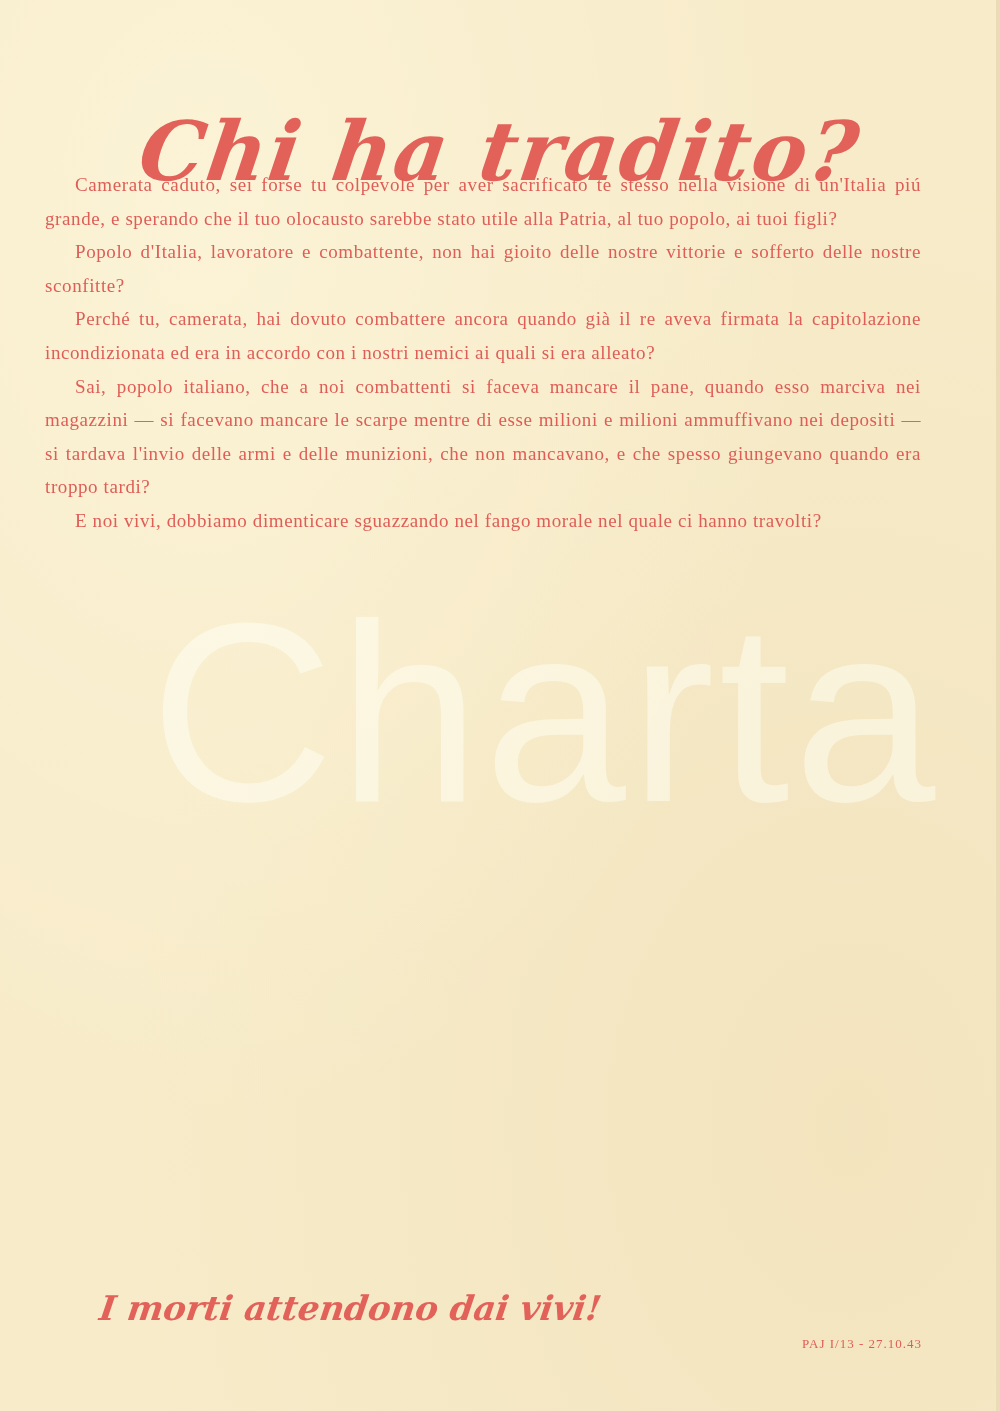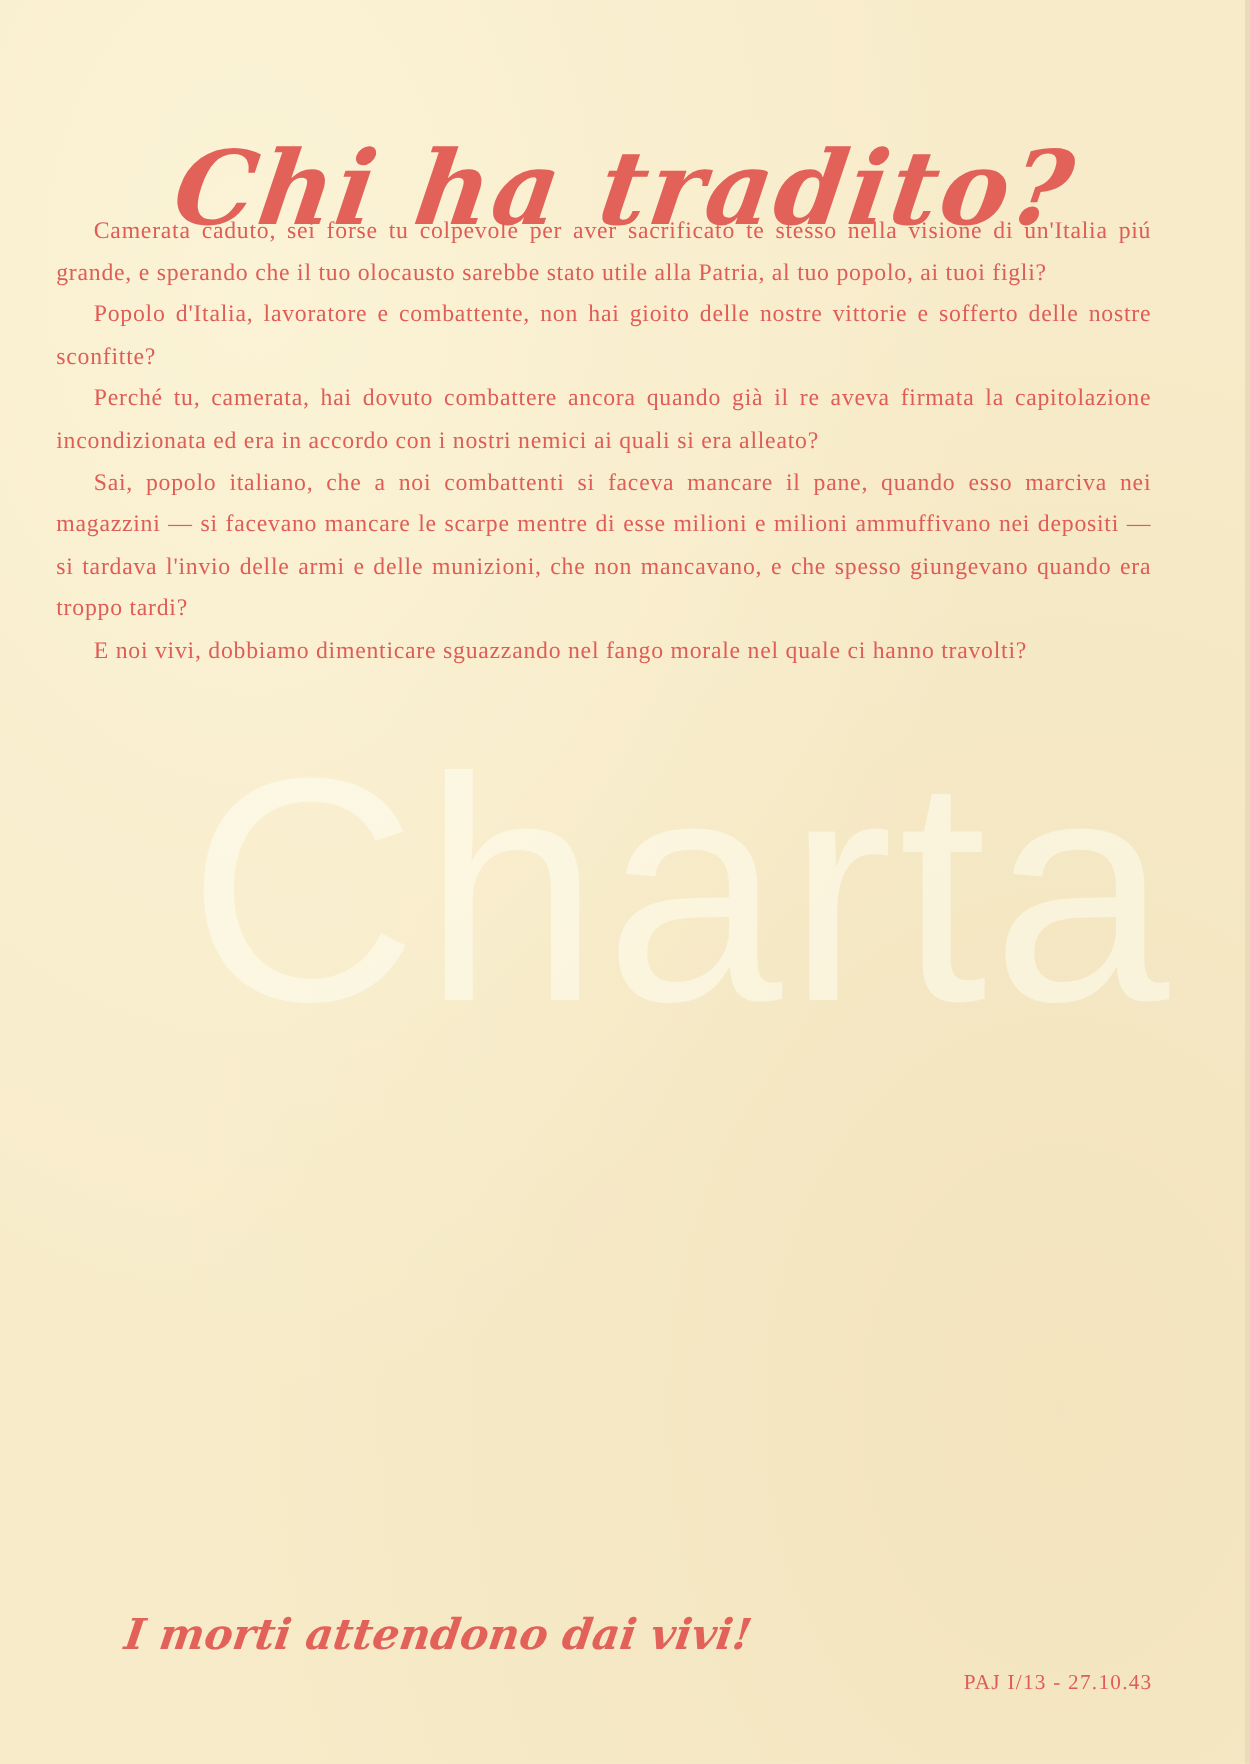--- a/index.html
+++ b/index.html
@@ -49,21 +49,21 @@
   .closing {
     position: absolute; left: 100px; top: 1288px;
     font-family: "DejaVu Serif", serif;
     font-style: italic; font-weight: bold;
     font-size: 34px; color: #e2625a;
     transform: skewX(-8deg);
     z-index: 1;
   }
   .ref {
     position: absolute; right: 78px; top: 1336px;
-    font-size: 17px; letter-spacing: 1px;
+    font-size: 13px; letter-spacing: 1px;
     color: #df5d57; z-index: 1;
   }
 </style>
 </head>
 <body>
 
 <div class="paper"></div>
 <div class="edge-right"></div>
 
 <h1 class="title">Chi ha tradito?</h1>

